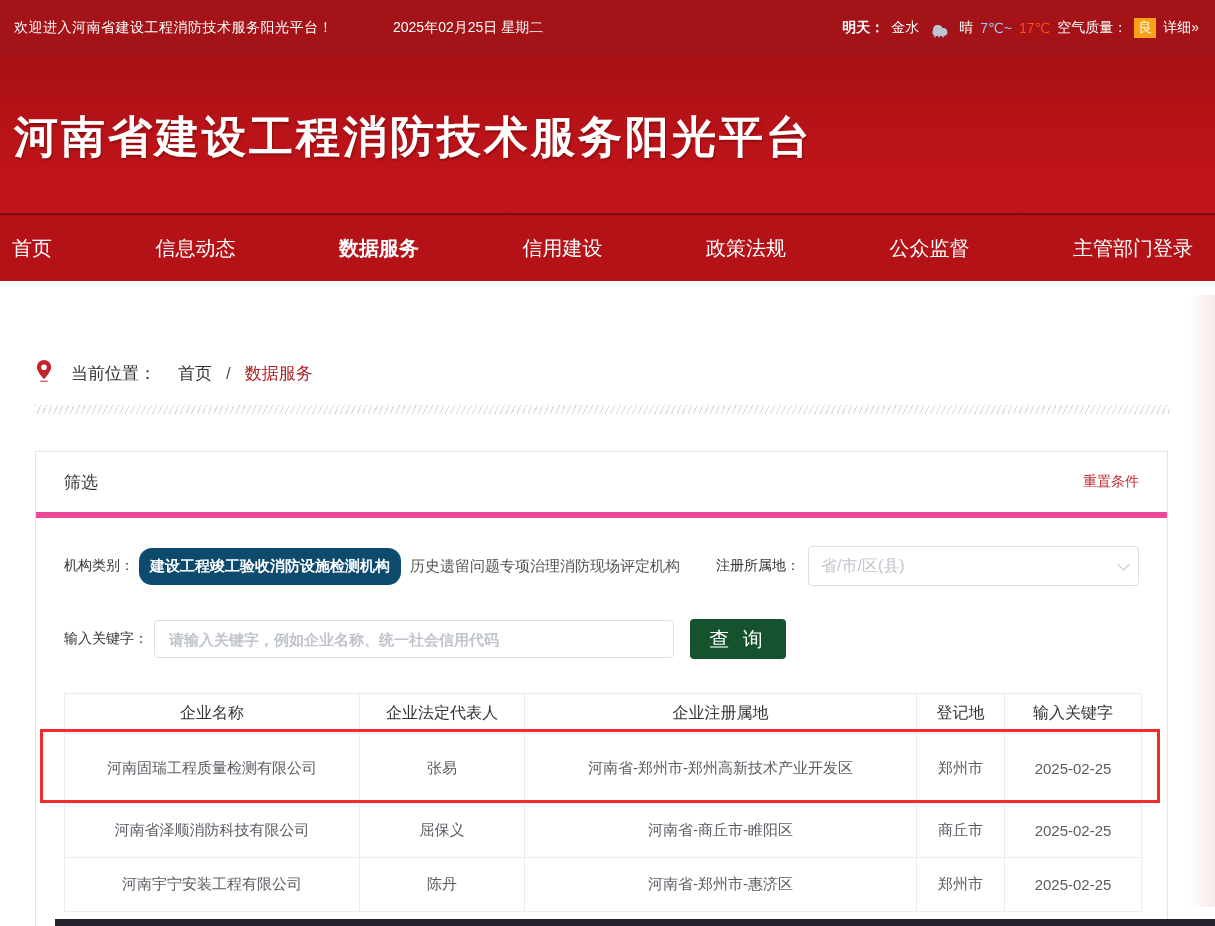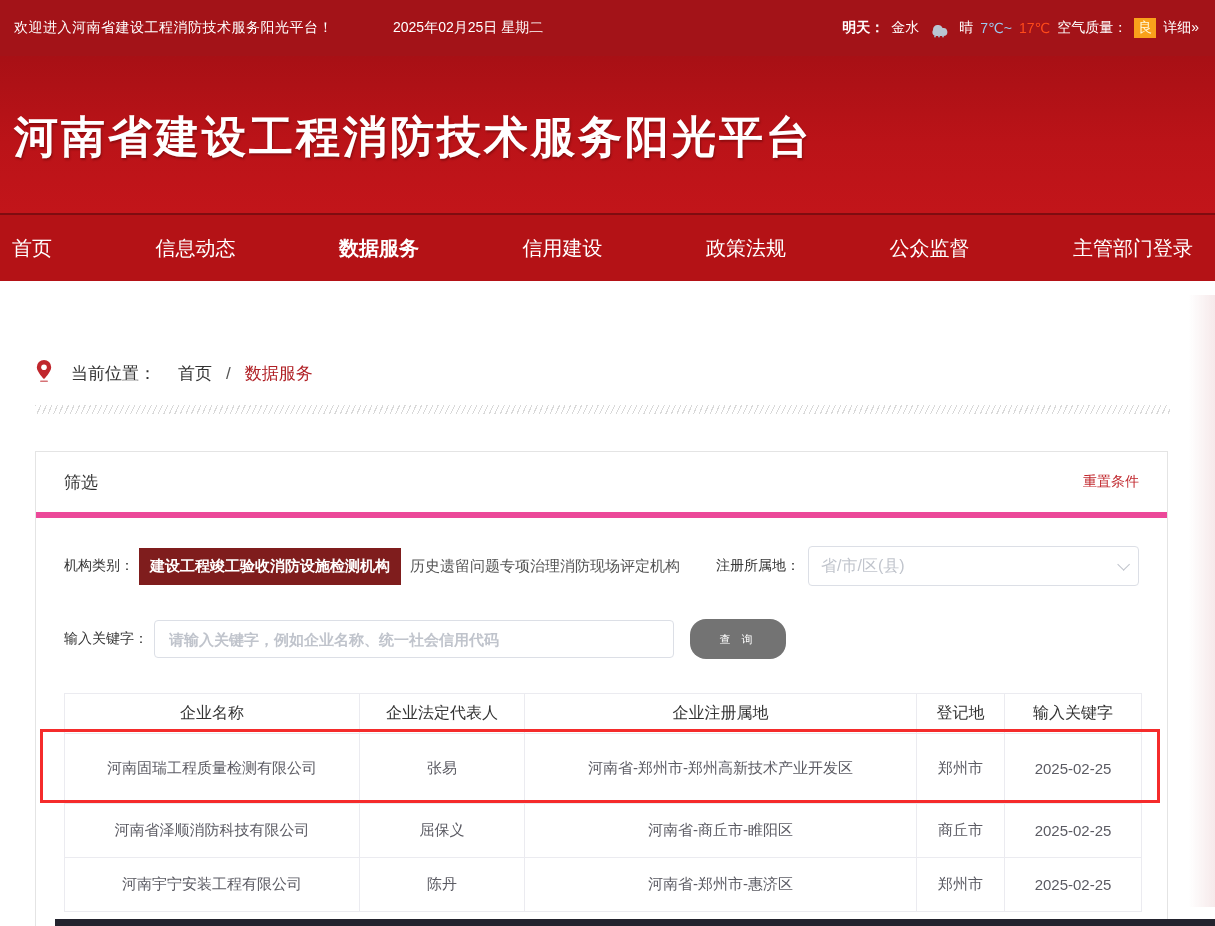--- a/index.html
+++ b/index.html
@@ -43,37 +43,37 @@
 
   
   .panel { margin:37px 47px 0 35px; border:1px solid #e4e4e4; background:#fff; height:500px; }
   .panel-head { height:66px; display:flex; align-items:center; padding:0 28px;
     border-bottom:6px solid #ec4899; }
   .panel-title { font-size:17px; color:#333; }
   .reset-link { margin-left:auto; color:#c0272d; font-size:14px; cursor:pointer; }
 
   .filter-row1 { margin:28px 28px 0 28px; display:flex; align-items:center; }
   .field-label { font-size:14px; color:#333; white-space:nowrap; }
-  .cat-tag { margin-left:5px; background:#7f1d1d; color:#fff; font-size:15px; font-weight:bold;
-    padding:9px 11px; cursor:pointer; white-space:nowrap; }
+  .cat-tag { margin-left:5px; background:#0c4a6e; color:#fff; font-size:15px; font-weight:bold;
+    padding:9px 11px; cursor:pointer; white-space:nowrap;border-radius:13px; }
   .cat-plain { margin-left:9px; font-size:15px; color:#555; cursor:pointer; white-space:nowrap; }
   .region-label { margin-left:36px; }
   .select-box { margin-left:8px; width:336px; height:40px; border:1px solid #dcdfe6; border-radius:4px;
     display:flex; align-items:center; padding:0 12px; cursor:pointer; background:#fff; }
   .select-placeholder { color:#c0c4cc; font-size:16px; flex:1; }
   .chevron-down { width:9px; height:9px; border-right:1.5px solid #c0c4cc; border-bottom:1.5px solid #c0c4cc;
     transform:rotate(45deg) translateY(-3px); }
 
   .filter-row2 { margin:33px 28px 0 28px; display:flex; align-items:center; }
   .keyword-input { margin-left:6px; width:520px; height:38px; border:1px solid #dcdfe6; border-radius:4px;
     padding:0 14px; font-size:15px; color:#333; outline:none;
     font-family:"Liberation Sans","DejaVu Sans",sans-serif;font-weight:bold; }
   .keyword-input::placeholder { color:#c0c4cc; }
-  .search-btn { margin-left:16px; width:96px; height:40px; background:#737373; color:#fff;
-    border:none; border-radius:16px; font-size:11px; cursor:pointer; letter-spacing:4px;
+  .search-btn { margin-left:16px; width:96px; height:40px; background:#14532d; color:#fff;
+    border:none; border-radius:4px; font-size:20px; cursor:pointer; letter-spacing:4px;
     font-family:"Liberation Sans","DejaVu Sans",sans-serif; }
 
   
   .table-wrap { position:relative; margin:34px 28px 0 28px; }
   table { width:1077px; border-collapse:collapse; table-layout:fixed;padding-left:20px; }
   th,td { border:1px solid #ebebf0; text-align:center; background:#fff; }
   th { height:40px; font-size:16px; color:#333; font-weight:normal; }
   td { font-size:15px; color:#5b5b63; }
   tr.r1 td { height:70px; }
   tr.r2 td,tr.r3 td { height:54px; }

